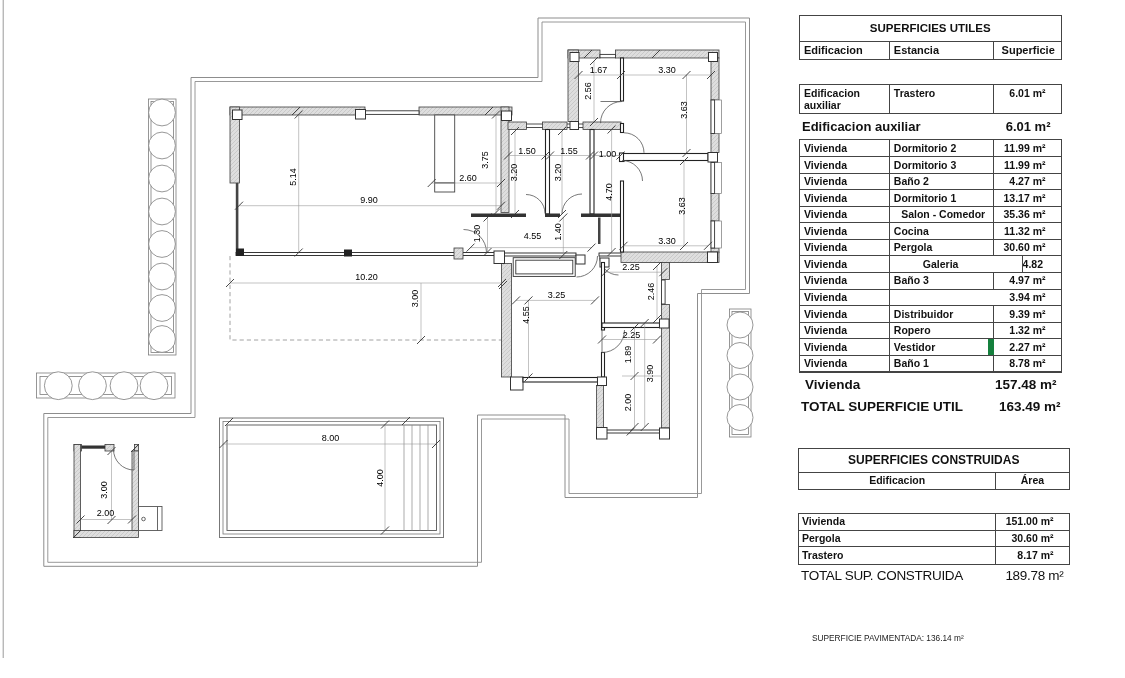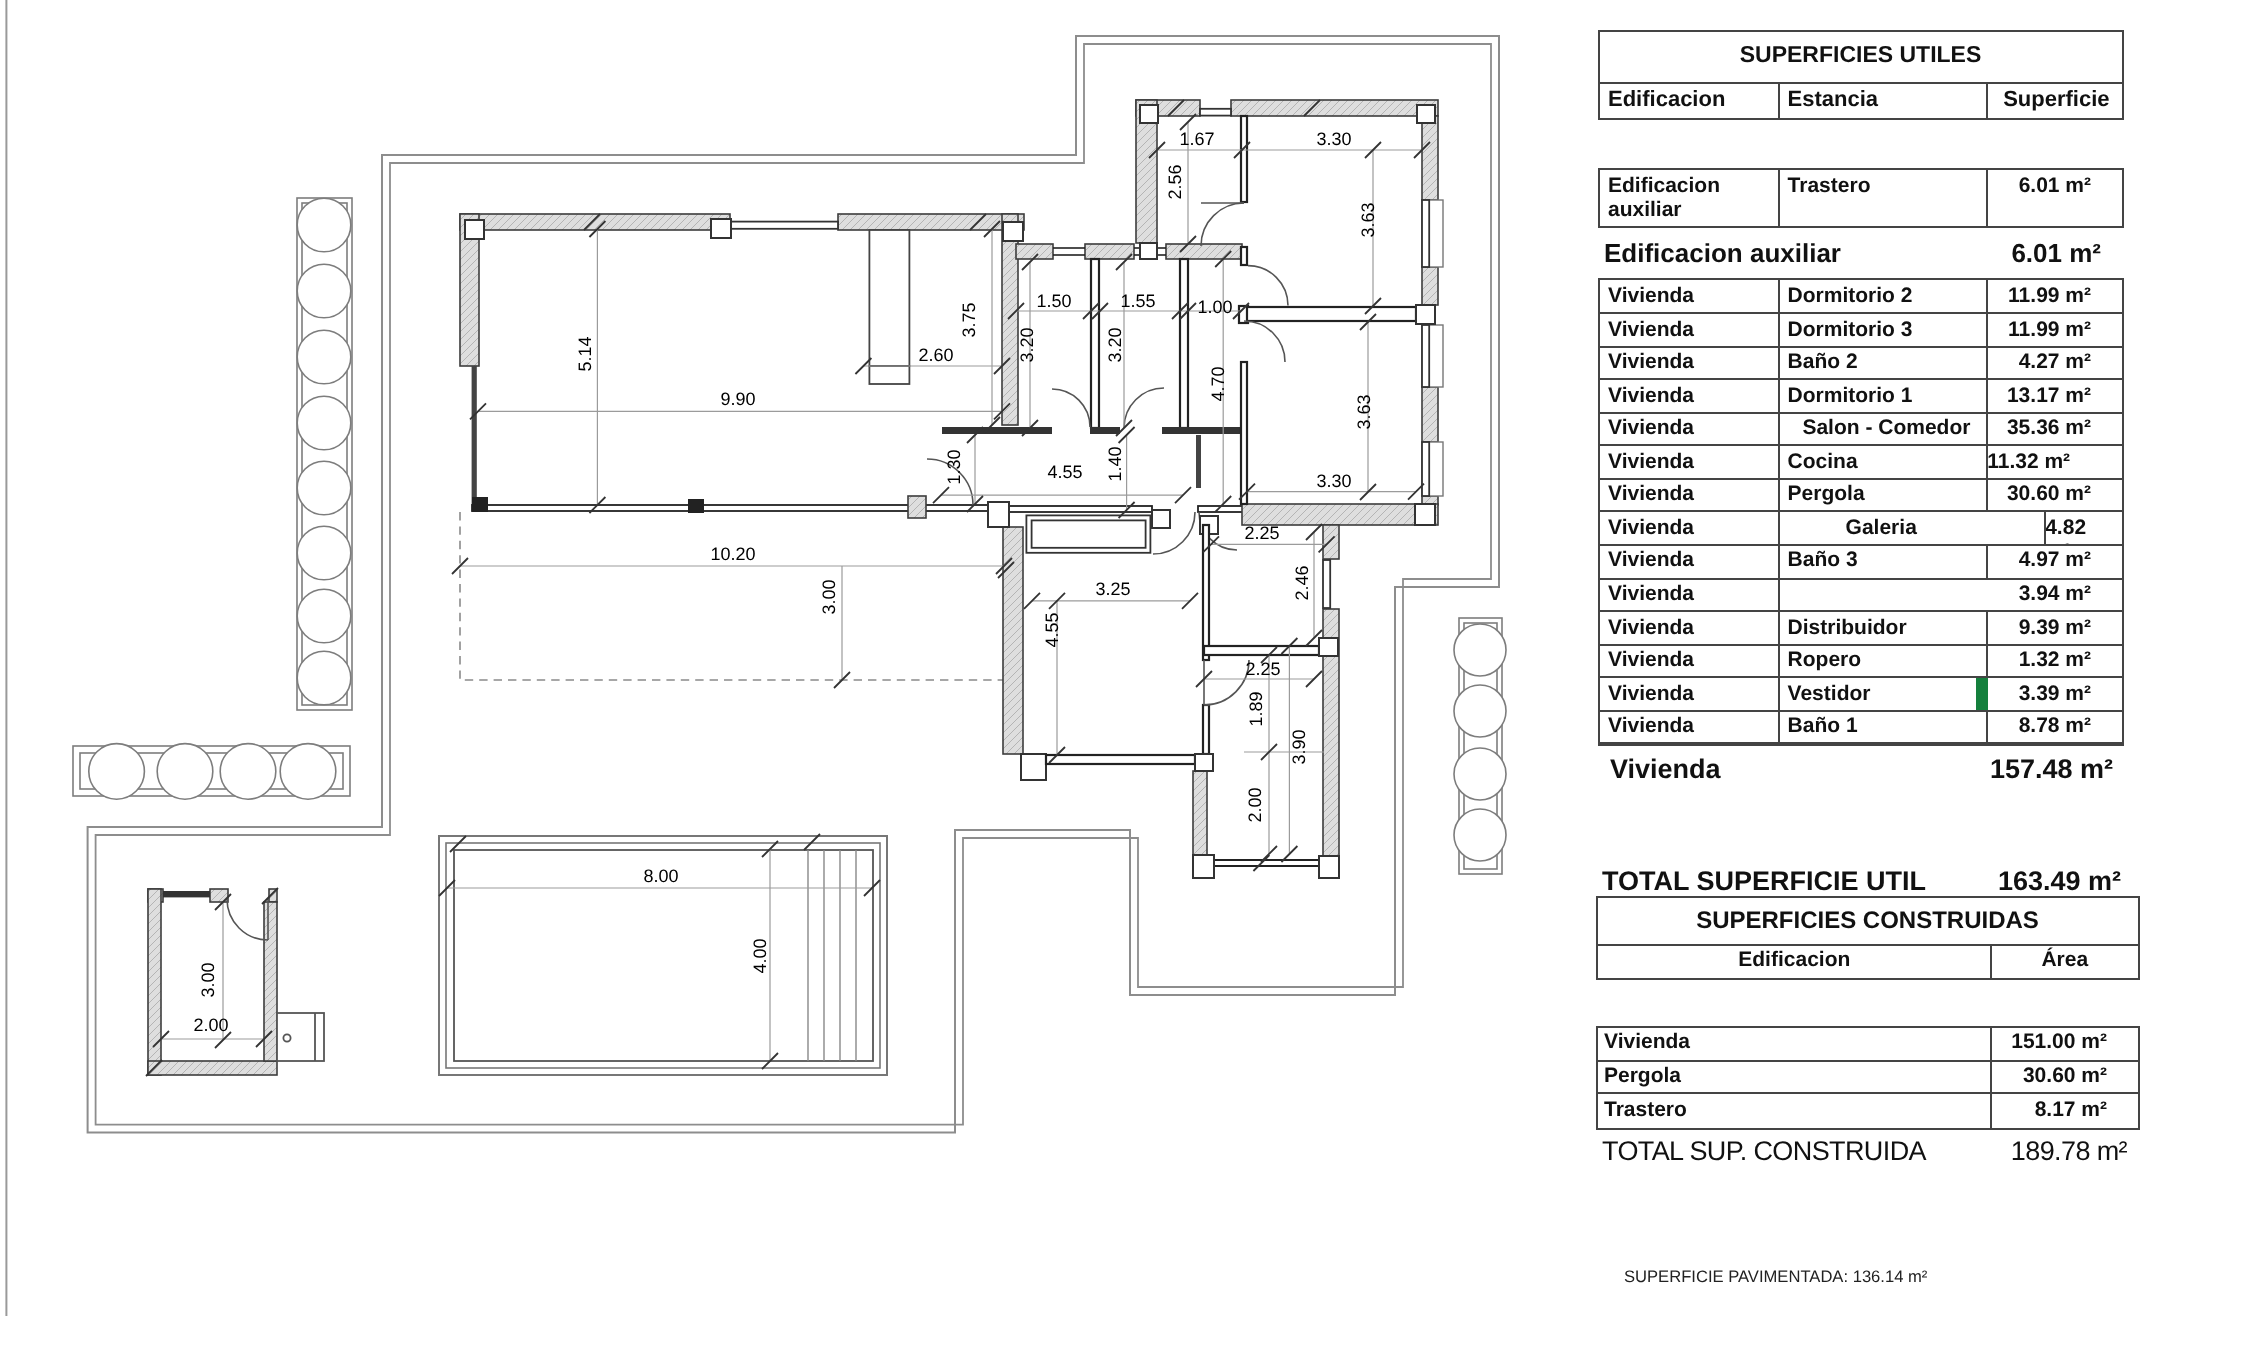--- a/index.html
+++ b/index.html
@@ -392,21 +392,21 @@
         <div class="cell" style="flex:1;padding:1.5px 15px 0 0;text-align:right;">13.17 m²</div>
       </div>
       <div class="row" style="height:16.57px;border-bottom:1px solid #444;">
         <div class="cell" style="width:89.8px;border-right:1px solid #444;padding:1.5px 0 0 4px;">Vivienda</div>
         <div class="cell" style="width:103.8px;border-right:1px solid #444;padding:1.5px 0 0 4px;text-align:center;">Salon  - Comedor</div>
         <div class="cell" style="flex:1;padding:1.5px 15px 0 0;text-align:right;">35.36 m²</div>
       </div>
       <div class="row" style="height:16.57px;border-bottom:1px solid #444;">
         <div class="cell" style="width:89.8px;border-right:1px solid #444;padding:1.5px 0 0 4px;">Vivienda</div>
         <div class="cell" style="width:103.8px;border-right:1px solid #444;padding:1.5px 0 0 4px;">Cocina</div>
-        <div class="cell" style="flex:1;padding:1.5px 15px 0 0;">11.32 m²</div>
+        <div class="cell" style="flex:1;padding:1.5px 15px 0 0;text-align:right;">11.32 m²</div>
       </div>
       <div class="row" style="height:16.57px;border-bottom:1px solid #444;">
         <div class="cell" style="width:89.8px;border-right:1px solid #444;padding:1.5px 0 0 4px;">Vivienda</div>
         <div class="cell" style="width:103.8px;border-right:1px solid #444;padding:1.5px 0 0 4px;">Pergola</div>
         <div class="cell" style="flex:1;padding:1.5px 15px 0 0;text-align:right;">30.60 m²</div>
       </div>
       <div class="row" style="height:16.57px;border-bottom:1px solid #444;">
         <div class="cell" style="width:89.8px;border-right:1px solid #444;padding:1.5px 0 0 4px;">Vivienda</div>
         <div class="cell" style="width:103.8px;border-right:1px solid #444;padding:1.5px 0 0 4px;margin-left:29px;">Galeria</div>
         <div class="cell" style="flex:1;padding:1.5px 15px 0 0;">4.82 m²</div>
@@ -427,35 +427,35 @@
         <div class="cell" style="flex:1;padding:1.5px 15px 0 0;text-align:right;">9.39 m²</div>
       </div>
       <div class="row" style="height:16.57px;border-bottom:1px solid #444;">
         <div class="cell" style="width:89.8px;border-right:1px solid #444;padding:1.5px 0 0 4px;">Vivienda</div>
         <div class="cell" style="width:103.8px;border-right:1px solid #444;padding:1.5px 0 0 4px;">Ropero</div>
         <div class="cell" style="flex:1;padding:1.5px 15px 0 0;text-align:right;">1.32 m²</div>
       </div>
       <div class="row" style="height:16.57px;border-bottom:1px solid #444;">
         <div class="cell" style="width:89.8px;border-right:1px solid #444;padding:1.5px 0 0 4px;">Vivienda</div>
         <div class="cell" style="width:103.8px;border-right:6px solid #15803d;padding:1.5px 0 0 4px;">Vestidor</div>
-        <div class="cell" style="flex:1;padding:1.5px 15px 0 0;text-align:right;">3.39 m²</div>
+        <div class="cell" style="flex:1;padding:1.5px 15px 0 0;text-align:right;">2.27 m²</div>
       </div>
       <div class="row" style="height:16.57px;border-bottom:1px solid #444;">
         <div class="cell" style="width:89.8px;border-right:1px solid #444;padding:1.5px 0 0 4px;">Vivienda</div>
         <div class="cell" style="width:103.8px;border-right:1px solid #444;padding:1.5px 0 0 4px;">Baño 1</div>
         <div class="cell" style="flex:1;padding:1.5px 15px 0 0;text-align:right;">8.78 m²</div>
       </div>
     </div>
 
   <div class="row" style="height:23.5px;font-weight:bold;font-size:13.5px;align-items:center;border-top:1px solid #444;">
     <div class="cell" style="flex:1;padding-left:6px;">Vivienda</div>
     <div class="cell" style="padding-right:5px;">157.48 m²</div>
   </div>
 
-  <div class="row" style="height:21px;font-weight:bold;font-size:13.5px;align-items:center;margin-top:34px;">
+  <div class="row" style="height:21px;font-weight:bold;font-size:13.5px;align-items:center;">
     <div class="cell" style="flex:1;padding-left:2px;">TOTAL SUPERFICIE UTIL</div>
     <div class="cell" style="padding-right:1px;">163.49 m²</div>
   </div>
 </div>
 
 <div class="tbl" style="left:798px;top:447.5px;width:271.5px;">
 
   <div style="box-sizing:border-box;border:1px solid #444;height:25.8px;display:flex;align-items:center;justify-content:center;font-weight:bold;font-size:12px;">SUPERFICIES CONSTRUIDAS</div>
 
   <div class="row" style="border-left:1px solid #444;border-right:1px solid #444;border-bottom:1px solid #444;height:16.8px;font-weight:bold;font-size:10.5px;">

